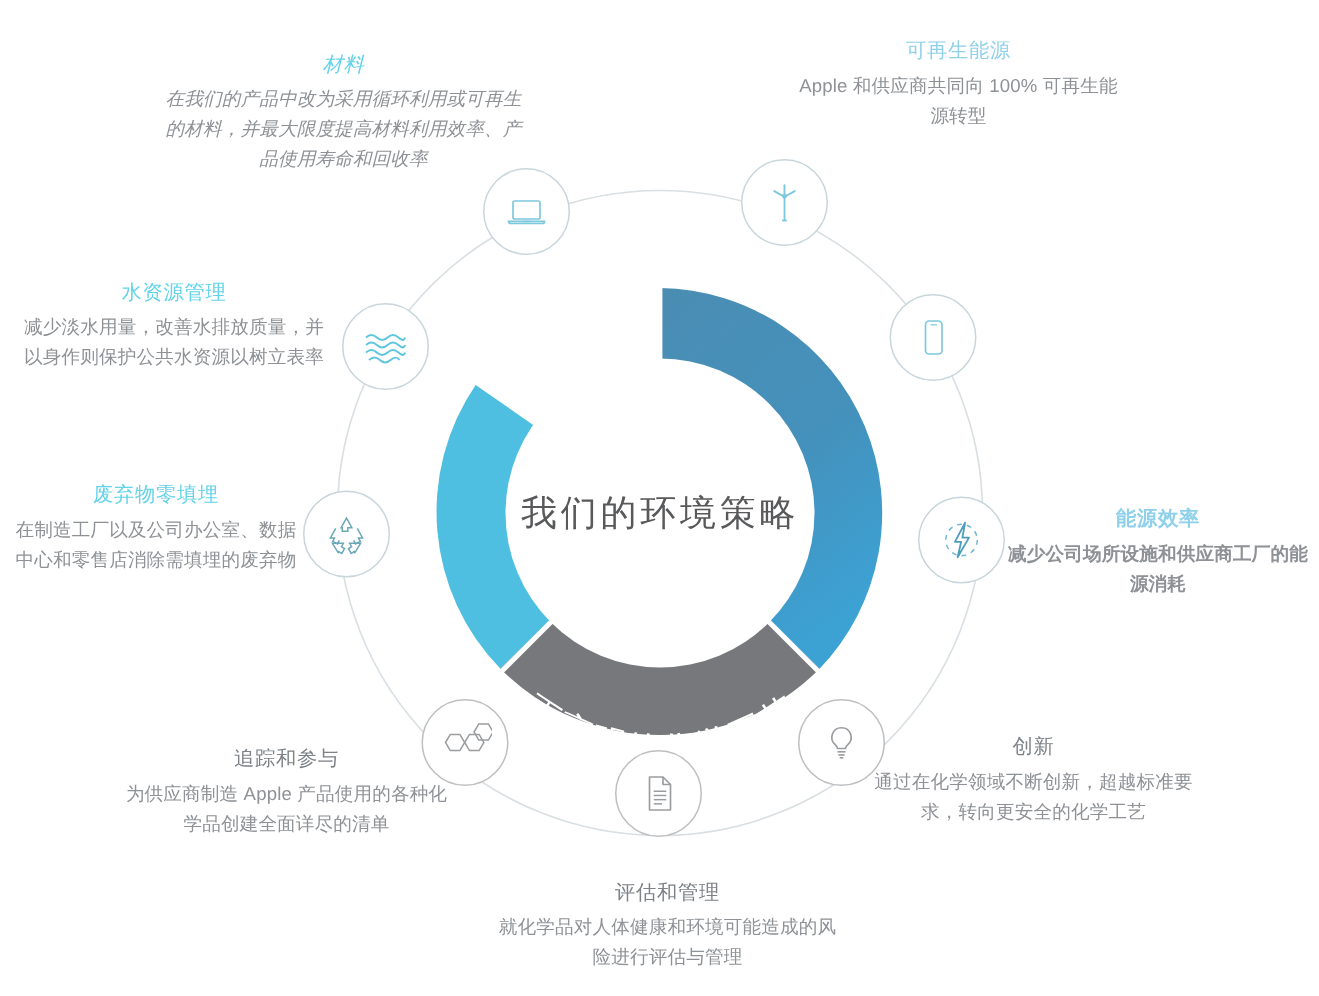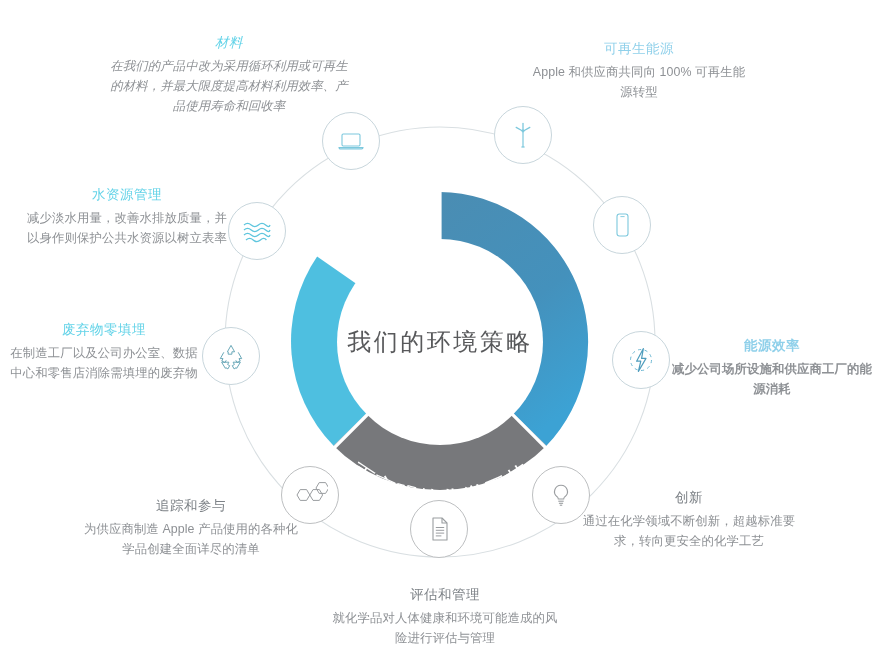--- a/index.html
+++ b/index.html
@@ -194,21 +194,21 @@
       <path d="M3 19 q3.6 -3.2 7.2 0 t7.2 0 t7.2 0 t4.4 0" fill="none" stroke="#5fc6de" stroke-width="1.3"></path>
       <path d="M5 24 q3.6 -3.2 7.2 0 t7.2 0 t6 0" fill="none" stroke="#5fc6de" stroke-width="1.3"></path>
     </svg>
   </div>
 
   <div class="callout t-center t-teal" style="left:110px;top:33px;width:238px;font-style:italic;">
     <div class="c-title">材料</div>
     <div class="c-body">在我们的产品中改为采用循环利用或可再生的材料，并最大限度提高材料利用效率、产品使用寿命和回收率</div>
   </div>
 
-  <div class="callout t-center t-blue" style="left:528px;top:39px;width:222px;">
+  <div class="callout t-center t-blue" style="left:528px;top:24px;width:222px;">
     <div class="c-title">可再生能源</div>
     <div class="c-body">Apple 和供应商共同向 100% 可再生能源转型</div>
   </div>
 
 
   <div class="callout t-center t-blue" style="left:668px;top:336px;width:208px;font-weight:bold;">
     <div class="c-title">能源效率</div>
     <div class="c-body">减少公司场所设施和供应商工厂的能源消耗</div>
   </div>
 
@@ -225,18 +225,18 @@
   <div class="callout t-center t-gray" style="left:78px;top:496px;width:226px;">
     <div class="c-title">追踪和参与</div>
     <div class="c-body">为供应商制造 Apple 产品使用的各种化学品创建全面详尽的清单</div>
   </div>
 
   <div class="callout t-center t-teal" style="left:8px;top:320px;width:192px;">
     <div class="c-title">废弃物零填埋</div>
     <div class="c-body">在制造工厂以及公司办公室、数据中心和零售店消除需填埋的废弃物</div>
   </div>
 
-  <div class="callout t-center t-teal" style="left:21px;top:185px;width:212px;">
+  <div class="callout t-center t-teal" style="left:10px;top:185px;width:212px;">
     <div class="c-title">水资源管理</div>
     <div class="c-body">减少淡水用量，改善水排放质量，并以身作则保护公共水资源以树立表率</div>
   </div>
 
 </div>
 
 </body></html>

